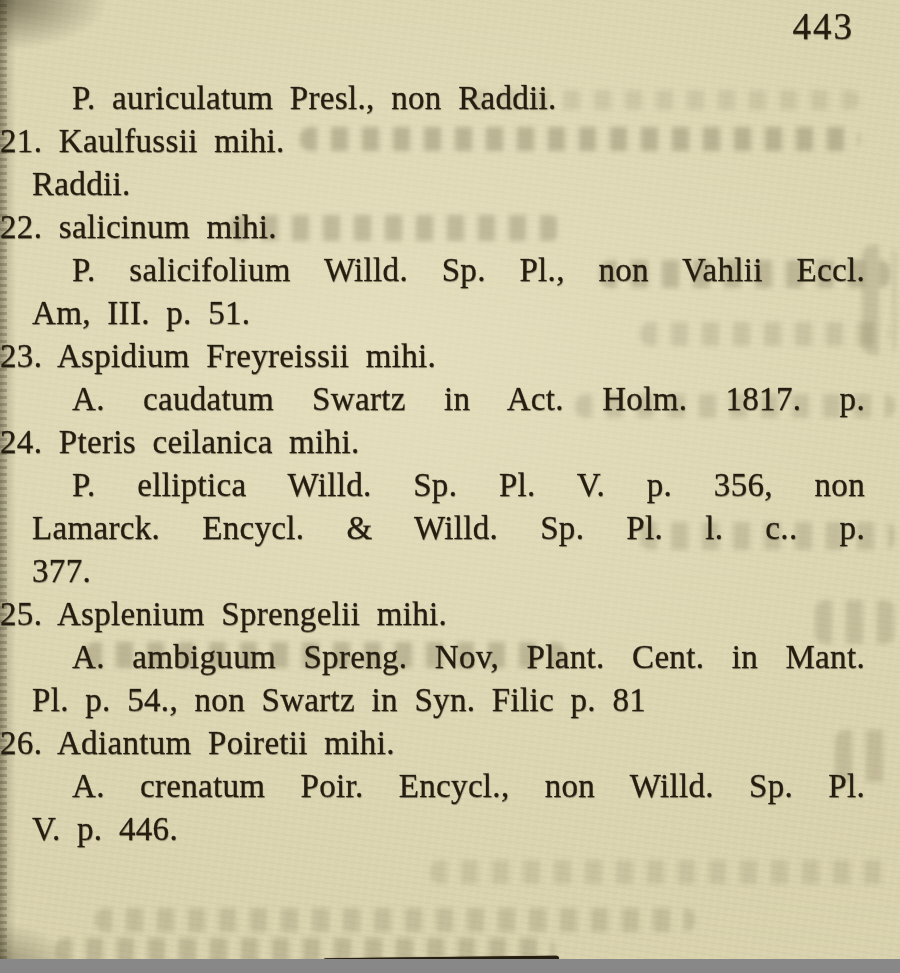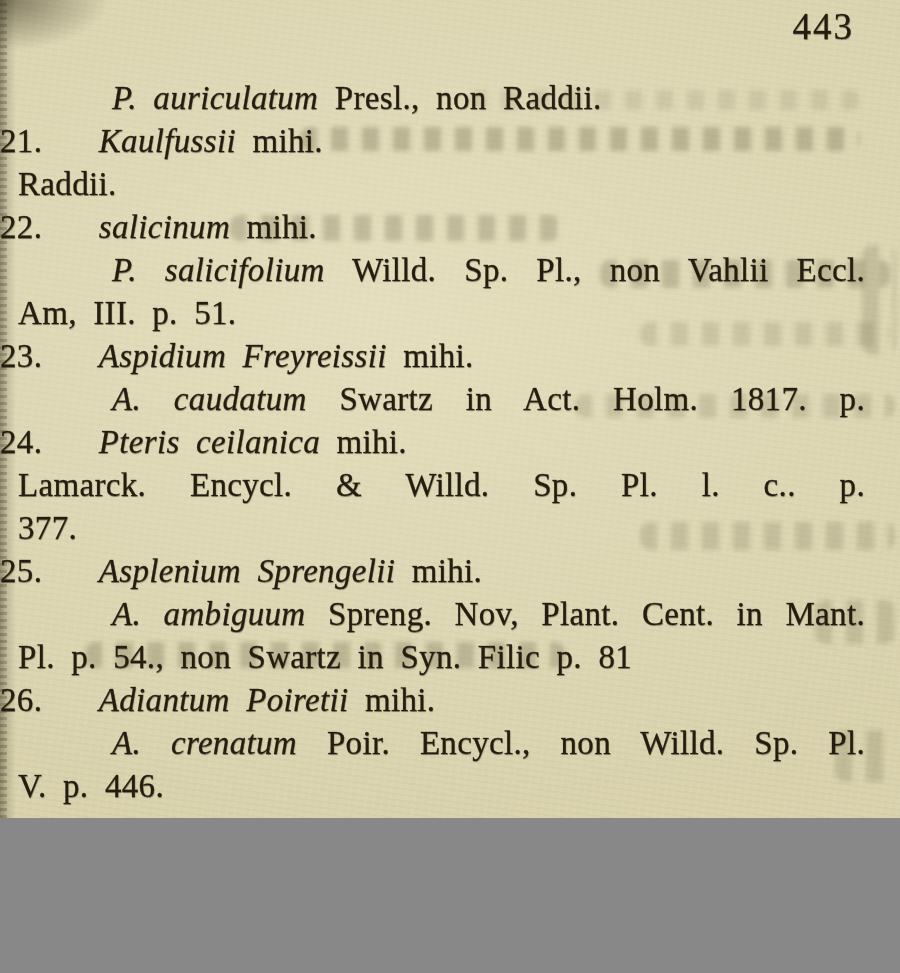--- a/index.html
+++ b/index.html
@@ -1,18 +1,18 @@
 <!DOCTYPE html>
 <html><head>
 <meta charset="utf-8">
 <style>
   html,body{margin:0;padding:0;background:#888;}
   .page{
     position:relative;
-    width:900px;height:818px;
+    width:900px;height:959px;
     overflow:hidden;
     background-color:#d9d2ad;
     background-image:
       radial-gradient(ellipse 120% 90% at 42% 38%, rgba(238,232,204,.55), rgba(238,232,204,0) 72%),
       repeating-linear-gradient(8deg,  rgba(110,102,72,.045) 0 2px, rgba(0,0,0,0) 2px 6px),
       repeating-linear-gradient(98deg, rgba(255,252,235,.05) 0 3px, rgba(0,0,0,0) 3px 8px);
     font-family:"Liberation Serif","DejaVu Serif",serif;
     color:#241d10;
   }
   .ink{
@@ -21,24 +21,24 @@
   }
   .pagenum{
     position:absolute;top:8px;right:46px;
     font-size:37px;letter-spacing:2px;line-height:1;
   }
   .text{position:absolute;left:0;top:77px;width:865px;}
   .ln{
     height:43px;line-height:43px;font-size:33px;
     word-spacing:.24em;letter-spacing:.01em;white-space:nowrap;
   }
-  .ln .it{font-style:italic;margin-left:40px;}
+  .ln .it{}
   .ind-num {}
   .ind-syn {padding-left:72px;}
-  .ind-cont{padding-left:18px;}
+  .ind-cont{padding-left:32px;}
   .just{
     white-space:normal;word-spacing:normal;
     text-align:justify;text-align-last:justify;
   }
   .rule{
     position:absolute;left:323px;top:957px;width:236px;height:7px;
     background:#241d10;border-radius:3px;transform:rotate(-0.6deg);
     box-shadow:0 0 1px rgba(36,29,16,.8);
   }
   .stain{
@@ -104,20 +104,21 @@
 
     <div class="ln ind-cont"><span>Am, III. p. 51.</span></div>
 
     <div class="ln ind-num"><span>23. </span><span class="it">Aspidium Freyreissii</span><span> mihi.</span></div>
 
     <div class="ln ind-syn just"><span class="it">A. caudatum</span><span> Swartz in Act. Holm. 1817. p.</span></div>
 
 
     <div class="ln ind-num"><span>24. </span><span class="it">Pteris ceilanica</span><span> mihi.</span></div>
 
+    <div class="ln ind-syn just"><span class="it">P. elliptica</span><span> Willd. Sp. Pl. V. p. 356, non</span></div>
 
     <div class="ln ind-cont just"><span>Lamarck. Encycl. &amp; Willd. Sp. Pl. l. c.. p.</span></div>
 
     <div class="ln ind-cont"><span>377.</span></div>
 
     <div class="ln ind-num"><span>25. </span><span class="it">Asplenium Sprengelii</span><span> mihi.</span></div>
 
     <div class="ln ind-syn just"><span class="it">A. ambiguum</span><span> Spreng. Nov, Plant. Cent. in Mant.</span></div>
 
     <div class="ln ind-cont"><span>Pl. p. 54., non Swartz in Syn. Filic p. 81</span></div>

